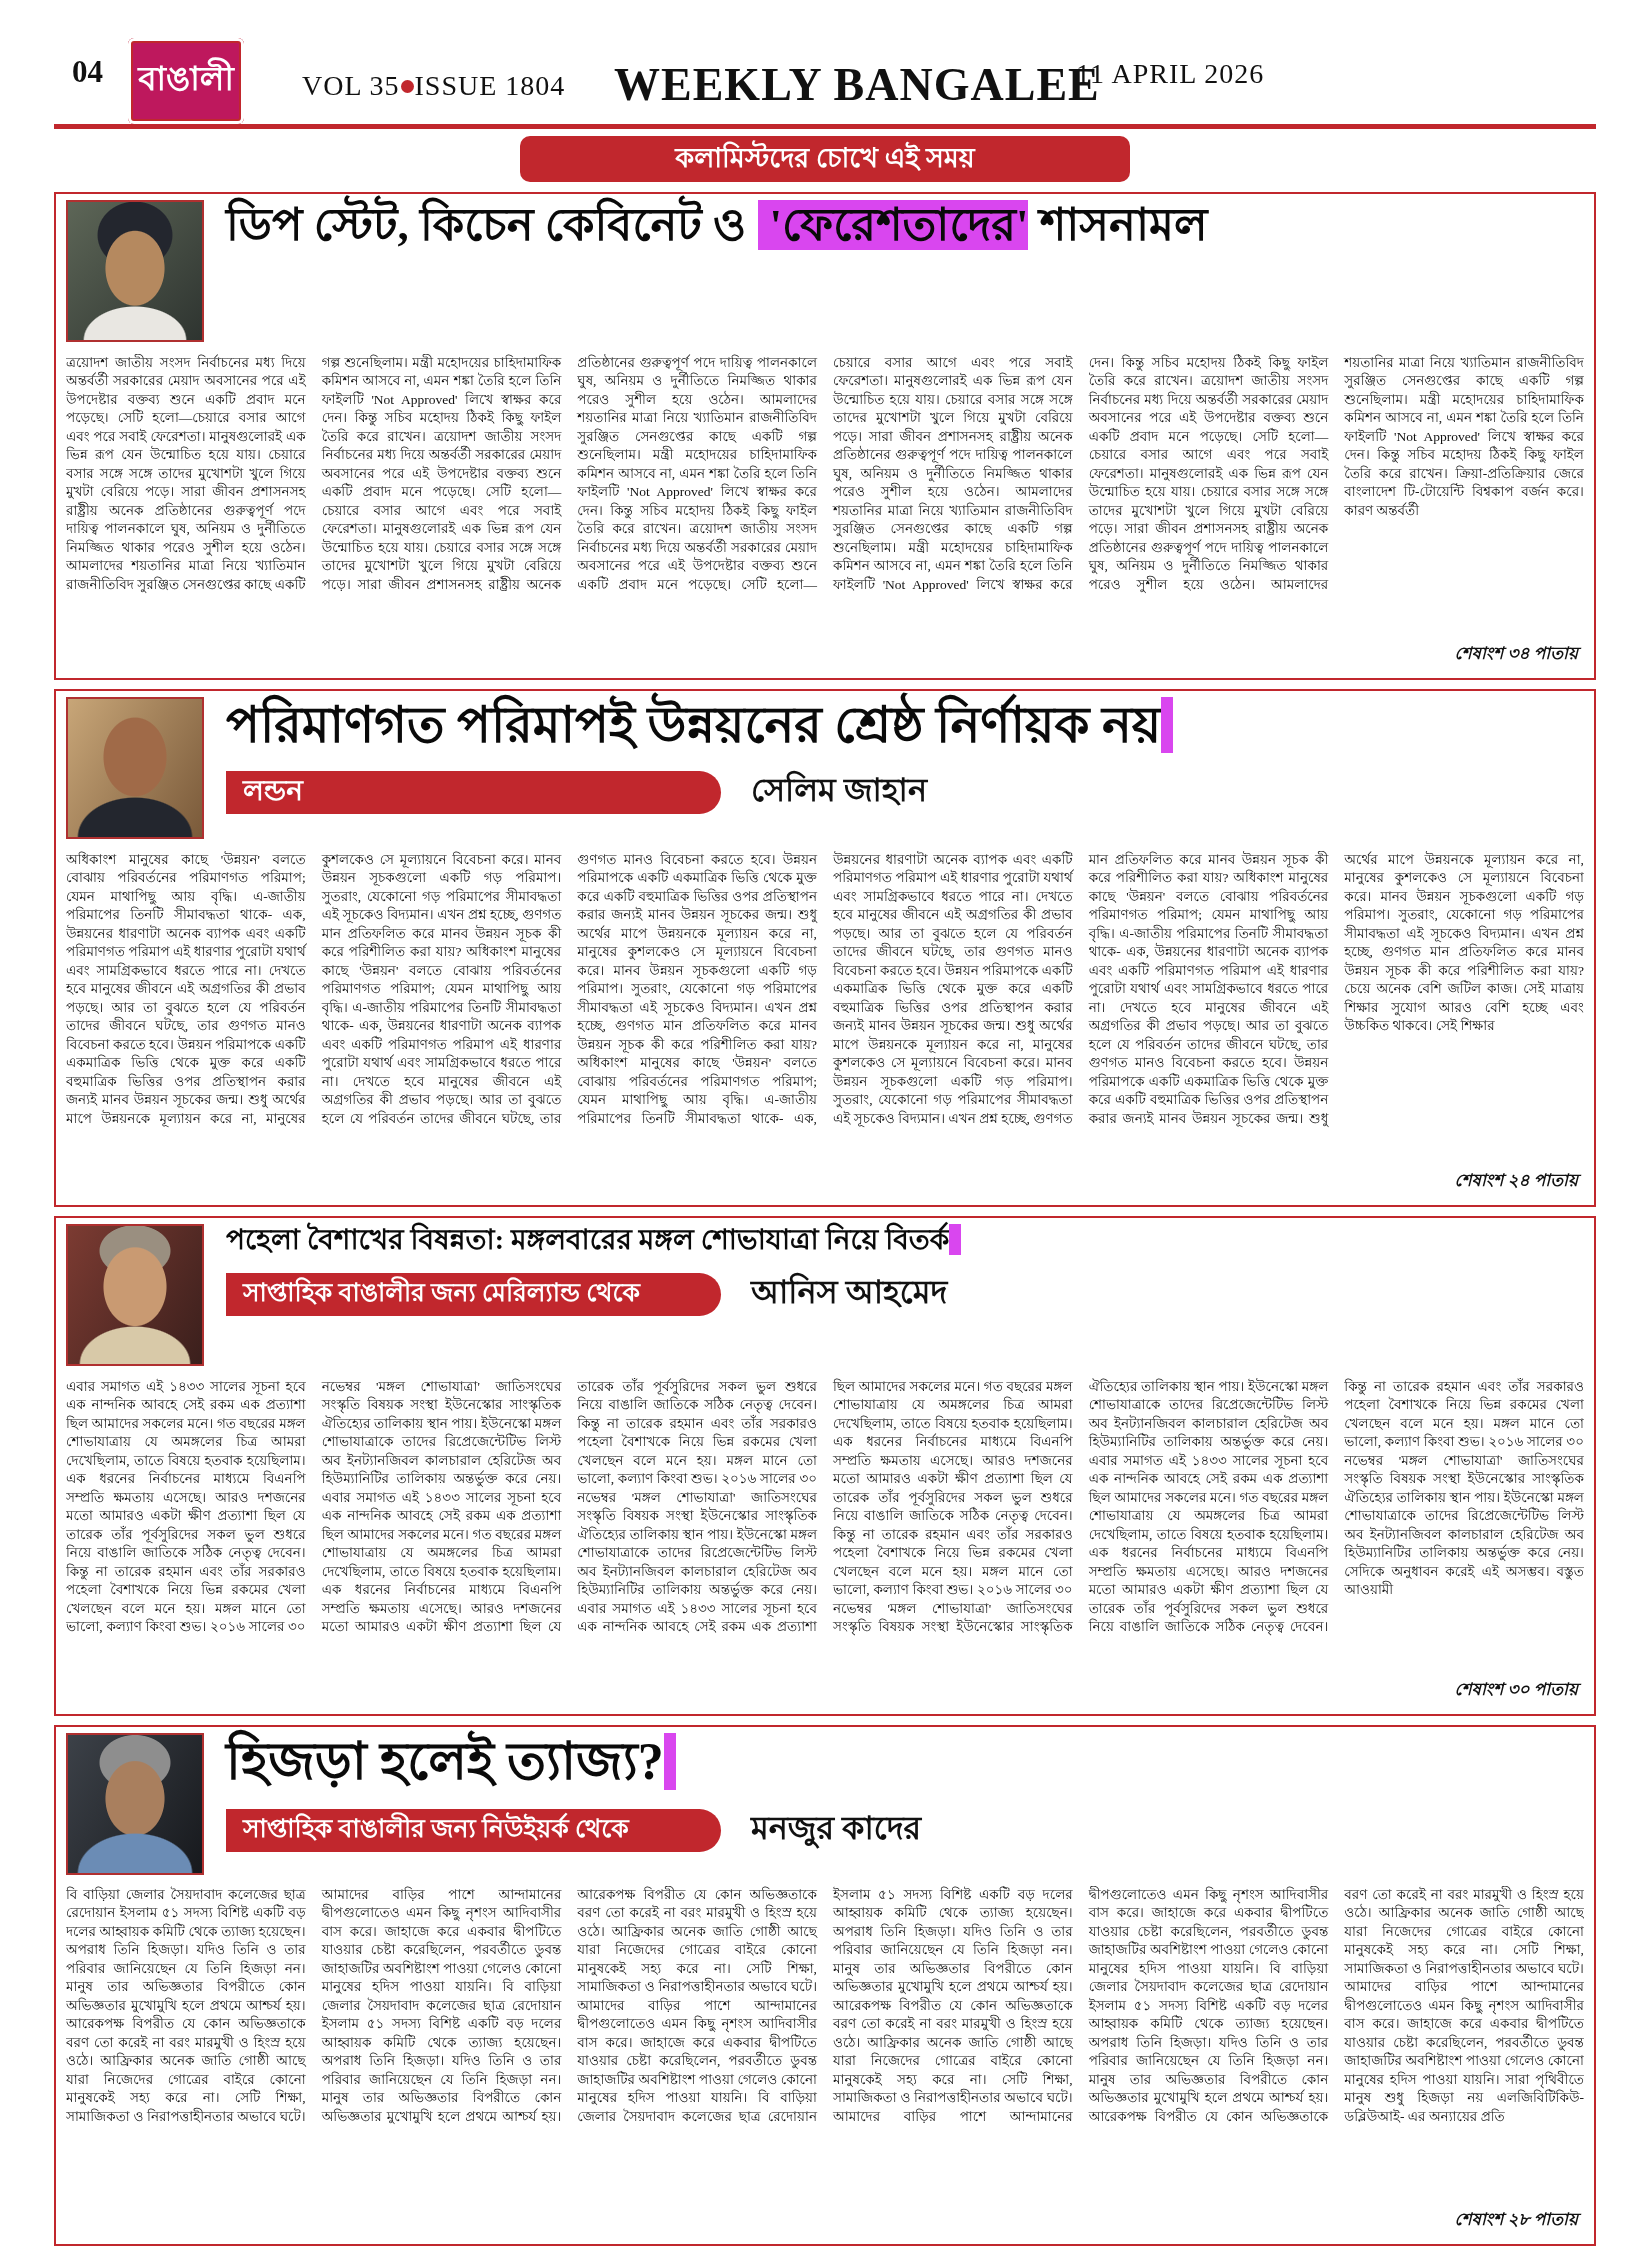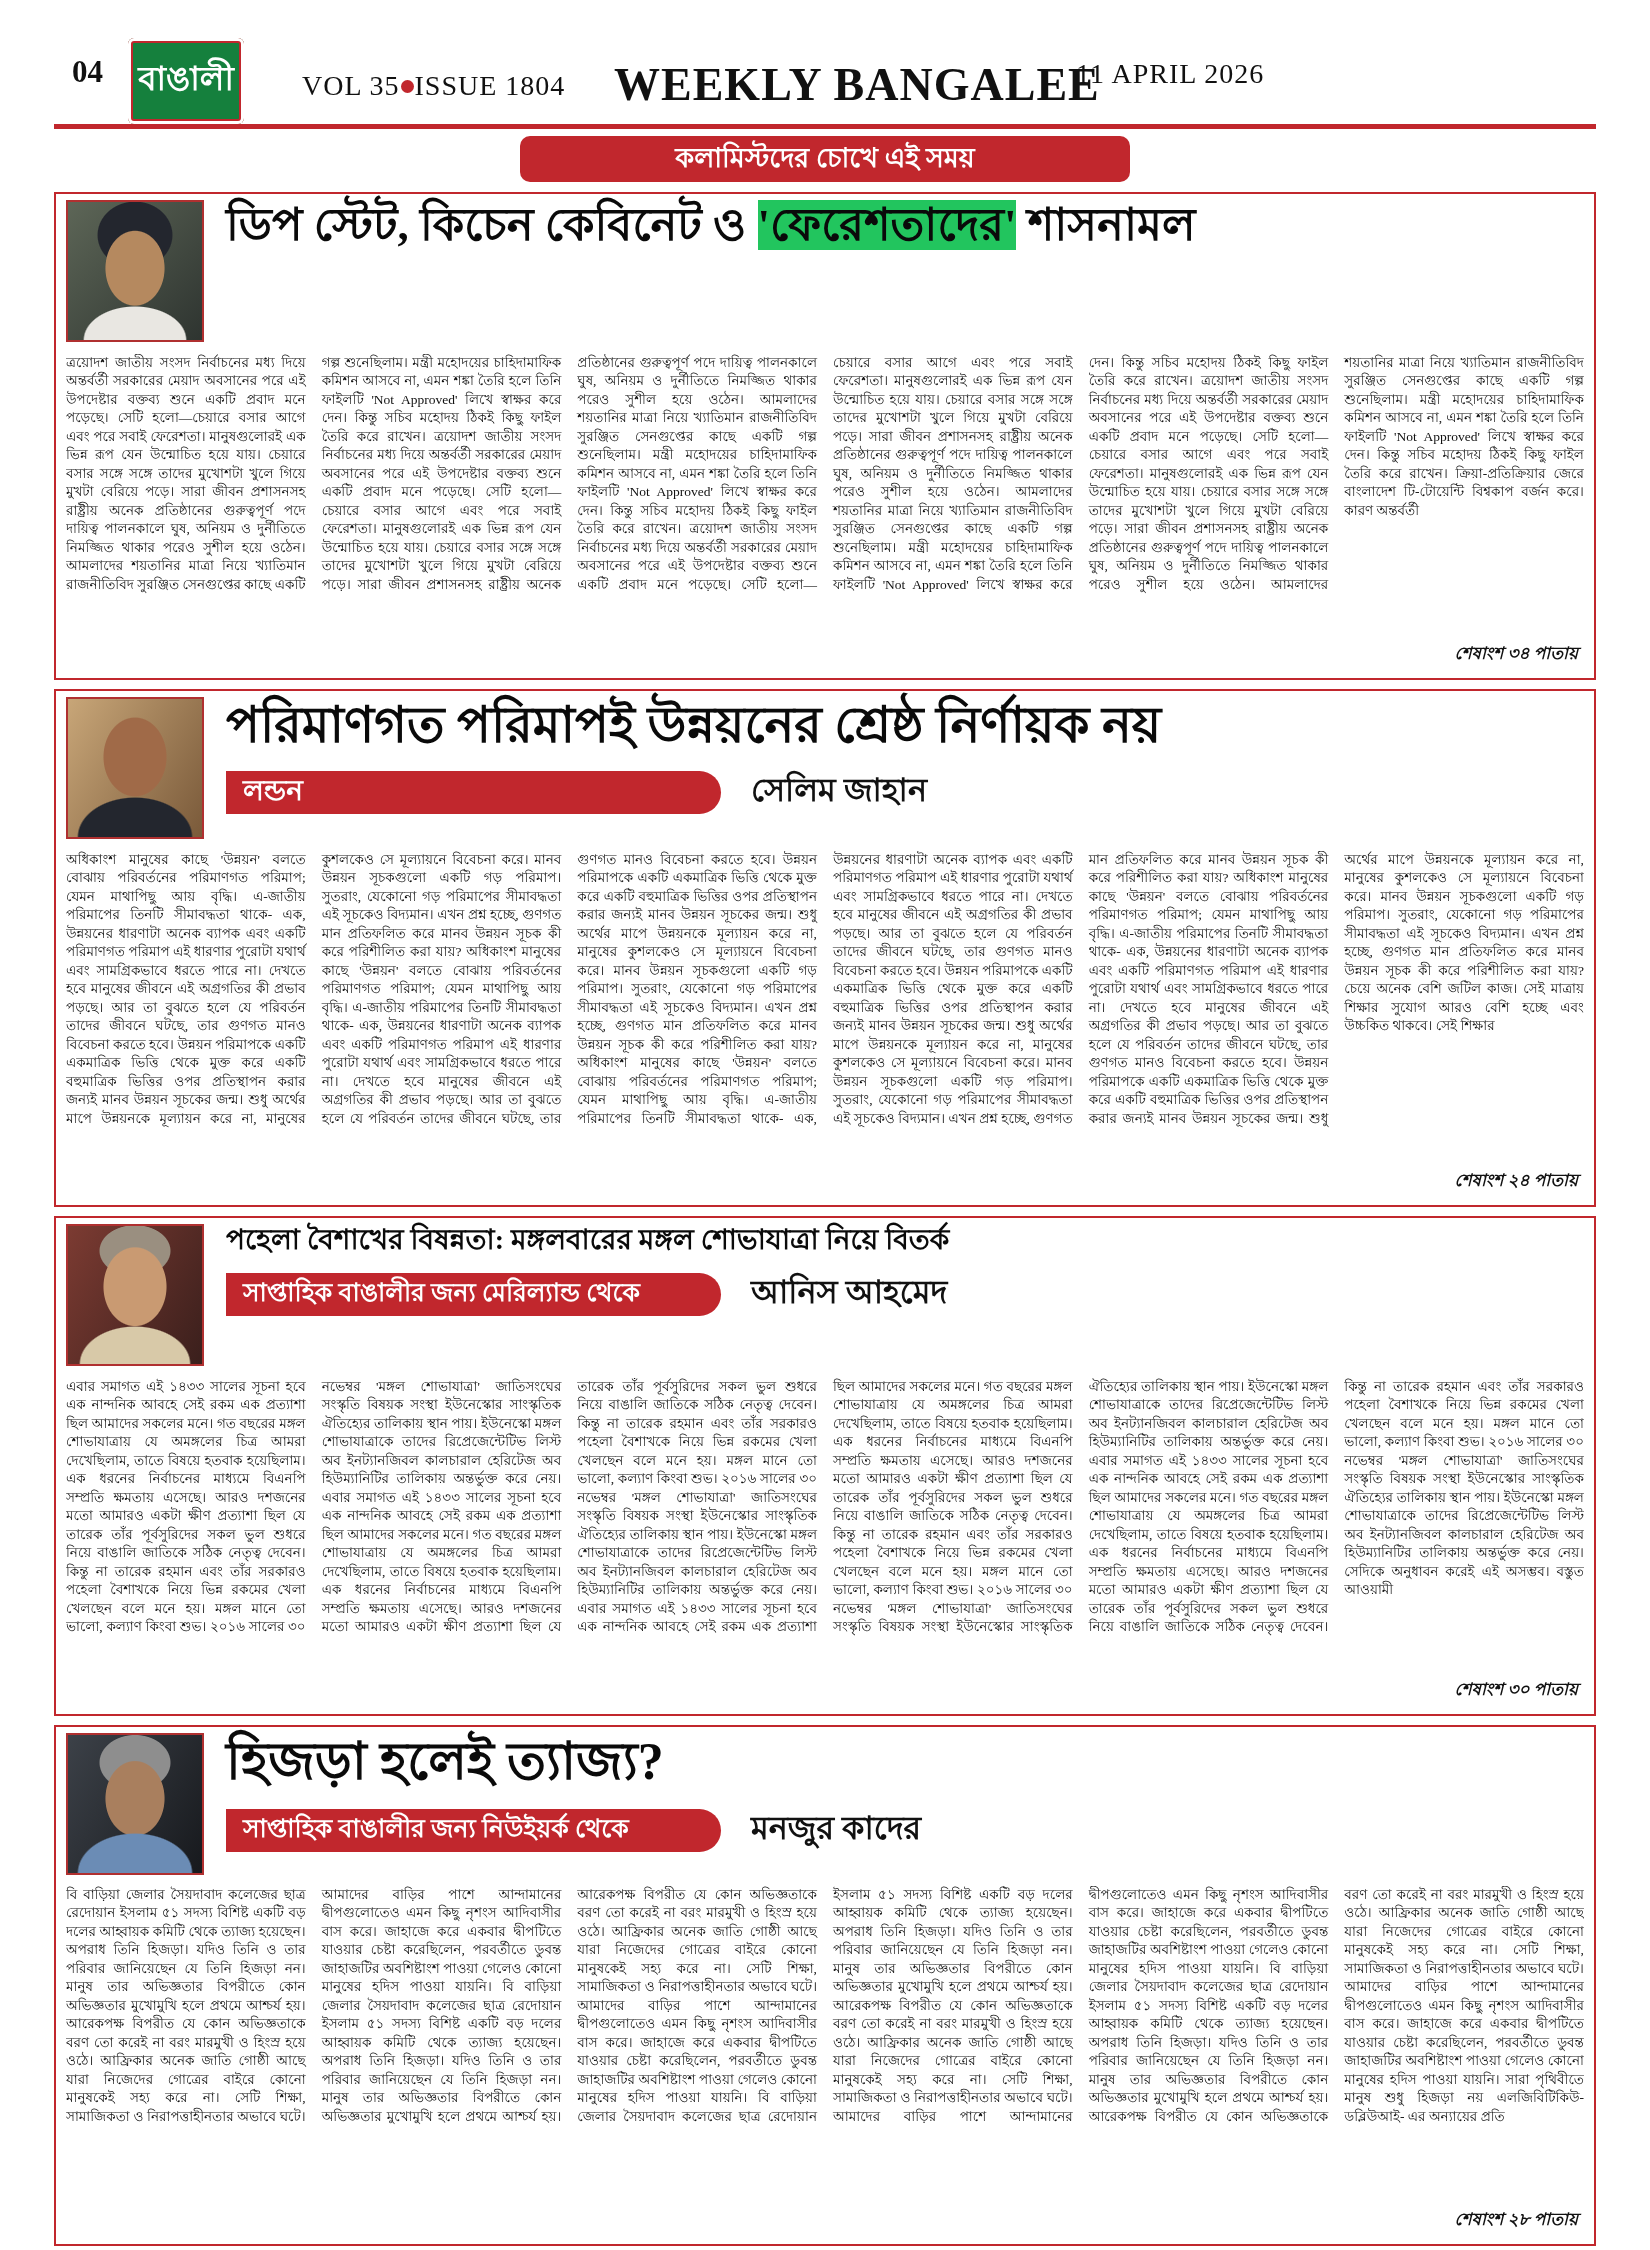--- a/index.html
+++ b/index.html
@@ -2,21 +2,21 @@
 <html><head>
 <meta charset="utf-8">
 <style>
   html,body{margin:0;padding:0;background:#ffffff;}
   body{width:1650px;height:2250px;position:relative;font-family:"Liberation Serif",serif;color:#111;}
   .page{margin:0 54px;padding-top:36px;}
 
   
   .hdr{position:relative;height:88px;}
   .pagenum{position:absolute;left:18px;top:18px;font-size:31px;font-weight:bold;}
-  .logo{position:absolute;left:74px;top:2px;width:116px;height:86px;background:#15803d;border-radius:6px;
+  .logo{position:absolute;left:74px;top:2px;width:116px;height:86px;background:#be185d;border-radius:6px;
         display:flex;align-items:center;justify-content:center;color:#fff;font-weight:bold;font-size:33px;
         box-shadow:inset 0 0 0 3px #fff, inset 0 0 0 5px #c1272d;}
   .volissue{position:absolute;left:248px;top:34px;font-size:28px;letter-spacing:1px;display:flex;align-items:center;gap:1px;white-space:nowrap;}
   .dot{width:13px;height:13px;border-radius:50%;background:#c1272d;display:inline-block;}
   .masthead{position:absolute;left:560px;top:22px;font-size:46px;font-weight:bold;letter-spacing:1px;white-space:nowrap;}
   .hdate{position:absolute;left:1022px;top:22px;font-size:28px;letter-spacing:1px;white-space:nowrap;}
   .redrule{height:5px;background:#c1272d;}
 
   
   .banner{width:610px;height:46px;margin:7px auto 10px auto;background:#c1272d;border-radius:10px;
@@ -44,21 +44,21 @@
       radial-gradient(ellipse 58px 40px at 50% 100%, #6b8cb5 97%, transparent 100%),
       radial-gradient(ellipse 30px 38px at 50% 46%, #a97f5e 97%, transparent 100%),
       radial-gradient(ellipse 36px 28px at 50% 20%, #8e8e8e 97%, transparent 100%),
       linear-gradient(120deg,#3c4148,#17191d);}
   .hgroup{flex:1;padding-left:22px;min-width:0;}
   .headline{font-weight:bold;line-height:1.12;white-space:nowrap;color:#0a0a0a;}
   .a1 .headline{font-size:45px;}
   .a2 .headline{font-size:50px;}
   .a3 .headline{font-size:28px;}
   .a4 .headline{font-size:52px;}
-  .hl{background:#22c55e;}
+  .hl{background:#d946ef;padding-left:12px;}
   .byline{display:flex;align-items:center;margin-top:12px;}
   .bar{height:43px;background:#c1272d;color:#fff;border-radius:0 22px 22px 0;
        display:flex;align-items:center;padding-left:17px;font-weight:bold;width:478px;flex:none;}
   .a1 .bar,.a2 .bar{font-size:28px;}
   .a3 .bar,.a4 .bar{font-size:25px;}
   .author{font-size:32px;font-weight:bold;margin-left:30px;white-space:nowrap;}
   .body{margin-top:12px;column-count:6;column-gap:16px;text-align:justify;
         font-size:13.5px;line-height:1.37;overflow:hidden;}
   .a1 .body{height:316px;}
   .a2 .body{height:346px;}

